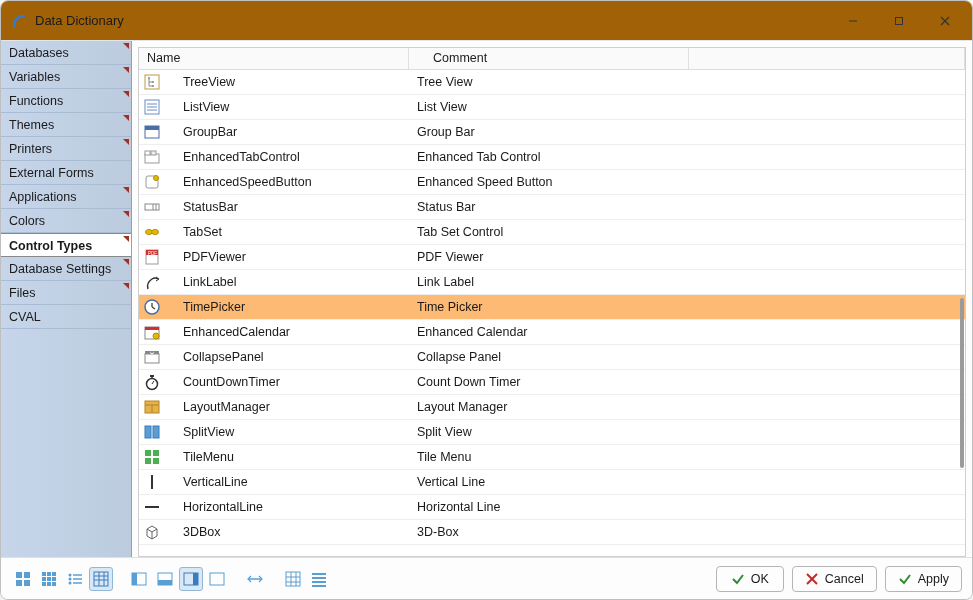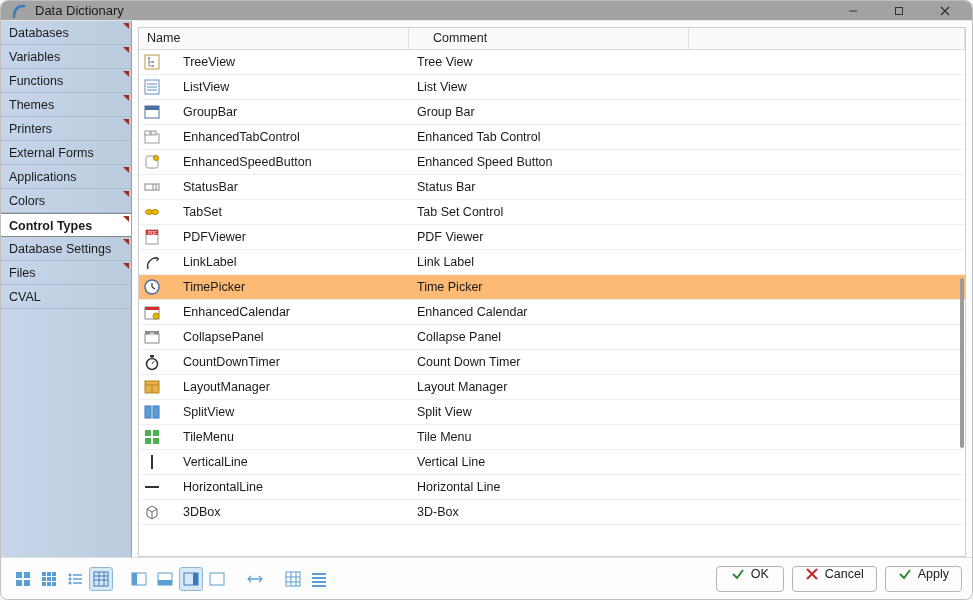--- a/index.html
+++ b/index.html
@@ -1,18 +1,18 @@
 <!DOCTYPE html>
 <html><head>
 <meta charset="utf-8">
 <style>
   * { box-sizing: border-box; }
   html, body { margin:0; padding:0; height:100%; font-family: "Segoe UI", Arial, sans-serif; font-size:12.5px; color:#1a1a1a; background:#fff; }
   .window { width:973px; height:600px; border:1px solid #bfbfbf; border-radius:8px; background:#fdfdfd; display:flex; flex-direction:column; box-shadow:0 4px 20px rgba(0,0,0,0.15); overflow:hidden; position:relative; }
-  .titlebar { height:20px; display:flex; align-items:center; padding:0 4px 0 10px; background:#a3a3a3; border-bottom:1px solid #e5e5e5; }
+  .titlebar { height:40px; display:flex; align-items:center; padding:0 4px 0 10px; background:#a16207; border-bottom:1px solid #e5e5e5; }
   .titlebar .app-icon { width:16px; height:16px; margin-right:8px; display:flex; align-items:center; justify-content:center; }
   .titlebar .title { flex:0 0 auto; font-size:13px; }
   .titlebar .spacer { flex:1; }
   .winbtn { width:46px; height:30px; display:flex; align-items:center; justify-content:center; color:#333; }
   .body { flex:1; display:flex; overflow:hidden; }
   
   .sidebar { width:131px; background:linear-gradient(to right,#c6d5ea 0%, #bcccde 100%); display:flex; flex-direction:column; border-right:1px solid #8ea3bb; }
   .sb-item { position:relative; height:24px; line-height:24px; padding:0 8px 0 8px; border-bottom:1px solid #a9bcd1; cursor:default; font-size:12.5px; }
   .sb-item.active { background:#fff; font-weight:600; border-top:1px solid #888; border-bottom:1px solid #888; }
   .sb-corner { position:absolute; top:2px; right:2px; width:0; height:0; border-left:6px solid transparent; border-top:6px solid #a03020; }
@@ -30,21 +30,21 @@
   .row .cell-name { width:270px; display:flex; align-items:center; padding-left:4px; gap:22px; }
   .row .cell-comment { flex:1; padding-left:8px; }
   .ico { width:18px; height:18px; display:flex; align-items:center; justify-content:center; flex-shrink:0; }
   .vscroll-thumb { position:absolute; right:1px; width:4px; background:#9b9b9b; border-radius:2px; height:170px; top:250px; }
   
   .footer { height:42px; border-top:1px solid #e0e0e0; display:flex; align-items:center; padding:0 10px; background:#fdfdfd; }
   .toolbar-group { display:flex; gap:2px; margin-right:14px; align-items:center; }
   .tool { width:24px; height:24px; border:1px solid transparent; border-radius:3px; display:flex; align-items:center; justify-content:center; }
   .tool.active { background:#d8e8f5; border-color:#8fb8d8; }
   .footer .spacer { flex:1; }
-  .btn { height:26px; min-width:68px; padding:0 12px; border:1px solid #b5b5b5; border-radius:4px; background:#fdfdfd; display:flex; align-items:flex-start; justify-content:center; gap:6px; margin-left:8px; font-size:12.5px; cursor:default; }
+  .btn { height:26px; min-width:68px; padding:0 12px; border:1px solid #b5b5b5; border-radius:4px; background:#fdfdfd; display:flex; align-items:center; justify-content:center; gap:6px; margin-left:8px; font-size:12.5px; cursor:default; }
   
   svg { display:block; }
 </style>
 </head>
 <body>
 
 <div class="window">
 
   <div class="titlebar">
     <span class="app-icon">

